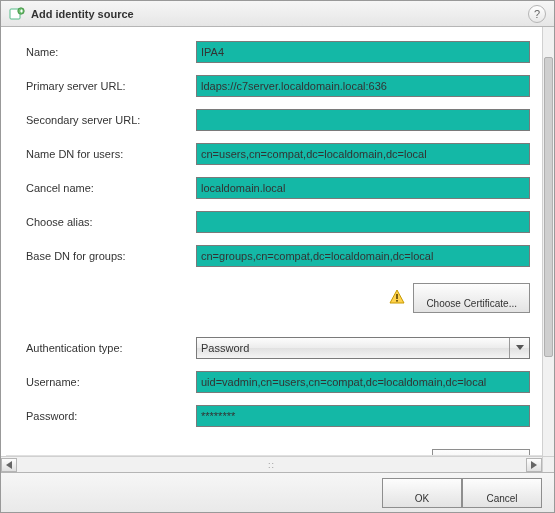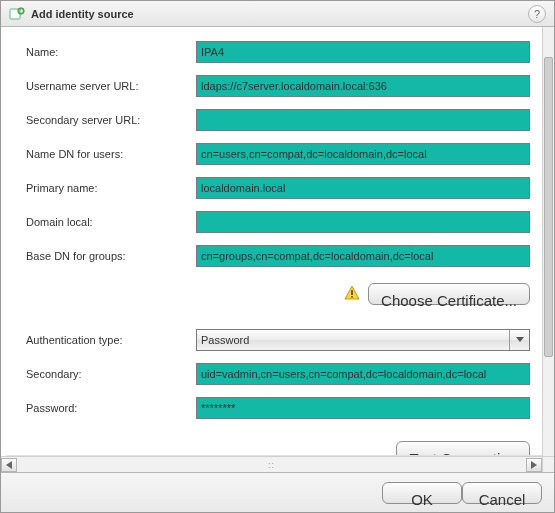--- a/index.html
+++ b/index.html
@@ -14,21 +14,21 @@
   .form-inner { padding:8px 12px 4px 20px; }
   .row { display:flex; align-items:center; padding:6px 0; }
   .label { width:170px; color:#333; }
   .value { flex:1; }
   input.text, select.select {
     width:100%; height:22px; border:1px solid #7a7a7a; background:#14b8a6; padding:1px 4px;
     font-family:inherit; font-size:11px; color:#333;
   }
   .btn {
     height:22px; min-width:70px; border:1px solid #8e8e8e; background:linear-gradient(#fdfdfd,#e3e3e3);
-    border-radius:6px; padding:8px 12px; font-family:inherit; font-size:15px; color:#333; cursor:pointer;
+    border-radius:0; padding:14px 12px; font-family:inherit; font-size:10px; color:#333; cursor:pointer;
   }
   .cert-row { display:flex; justify-content:flex-end; align-items:center; padding:10px 0 18px 0; }
   .warn-icon { margin-right:8px; }
   .test-row { display:flex; justify-content:flex-end; padding:16px 0 8px 0; }
   .vscroll { position:absolute; top:0; right:0; width:12px; bottom:16px; background:#f1f1f1; border-left:1px solid #d0d0d0; }
   .vscroll .thumb { position:absolute; left:1px; right:1px; top:30px; height:300px; background:#cfcfcf; border:1px solid #b0b0b0; border-radius:2px; }
   .hscroll { position:absolute; left:0; right:12px; bottom:0; height:16px; background:#f1f1f1; border-top:1px solid #d0d0d0; display:flex; align-items:center; }
   .hscroll .arrow { width:16px; height:14px; background:linear-gradient(#fdfdfd,#e0e0e0); border:1px solid #b5b5b5; margin:0; display:flex; align-items:center; justify-content:center; color:#555; }
   .hscroll .track { flex:1; height:14px; position:relative; }
   .hscroll .grip { position:absolute; left:50%; top:2px; transform:translateX(-50%); color:#999; font-size:9px; letter-spacing:1px; }
@@ -61,41 +61,41 @@
   <div class="body-area">
     <div class="form-scroll">
       <div class="form-inner">
 
         <div class="row">
           <div class="label">Name:</div>
           <div class="value"><input class="text" value="IPA4" style=""></div>
         </div>
 
         <div class="row">
-          <div class="label">Username server URL:</div>
+          <div class="label">Primary server URL:</div>
           <div class="value"><input class="text" value="ldaps://c7server.localdomain.local:636" style=""></div>
         </div>
 
         <div class="row">
           <div class="label">Secondary server URL:</div>
           <div class="value"><input class="text" value="" style=""></div>
         </div>
 
         <div class="row">
           <div class="label">Name DN for users:</div>
           <div class="value"><input class="text" value="cn=users,cn=compat,dc=localdomain,dc=local" style=""></div>
         </div>
 
         <div class="row">
-          <div class="label">Primary name:</div>
+          <div class="label">Cancel name:</div>
           <div class="value"><input class="text" value="localdomain.local" style=""></div>
         </div>
 
         <div class="row">
-          <div class="label">Domain local:</div>
+          <div class="label">Choose alias:</div>
           <div class="value"><input class="text" value="" style=""></div>
         </div>
 
         <div class="row">
           <div class="label">Base DN for groups:</div>
           <div class="value"><input class="text" value="cn=groups,cn=compat,dc=localdomain,dc=local" style=""></div>
         </div>
 
         <div class="cert-row">
           <span class="warn-icon">
@@ -116,21 +116,21 @@
               <span class="select-caret">
                 <svg width="8" height="6" viewBox="0 0 8 6">
                     <path d="M0 0 L8 0 L4 5 Z" fill="#555"></path>
                   </svg>
               </span>
             </div>
           </div>
         </div>
 
         <div class="row">
-          <div class="label">Secondary:</div>
+          <div class="label">Username:</div>
           <div class="value"><input class="text" value="uid=vadmin,cn=users,cn=compat,dc=localdomain,dc=local" style=""></div>
         </div>
 
         <div class="row">
           <div class="label">Password:</div>
           <div class="value"><input class="text" type="text" value="********" style=""></div>
         </div>
 
         <div class="test-row">
           <button class="btn">Test Connection</button>

